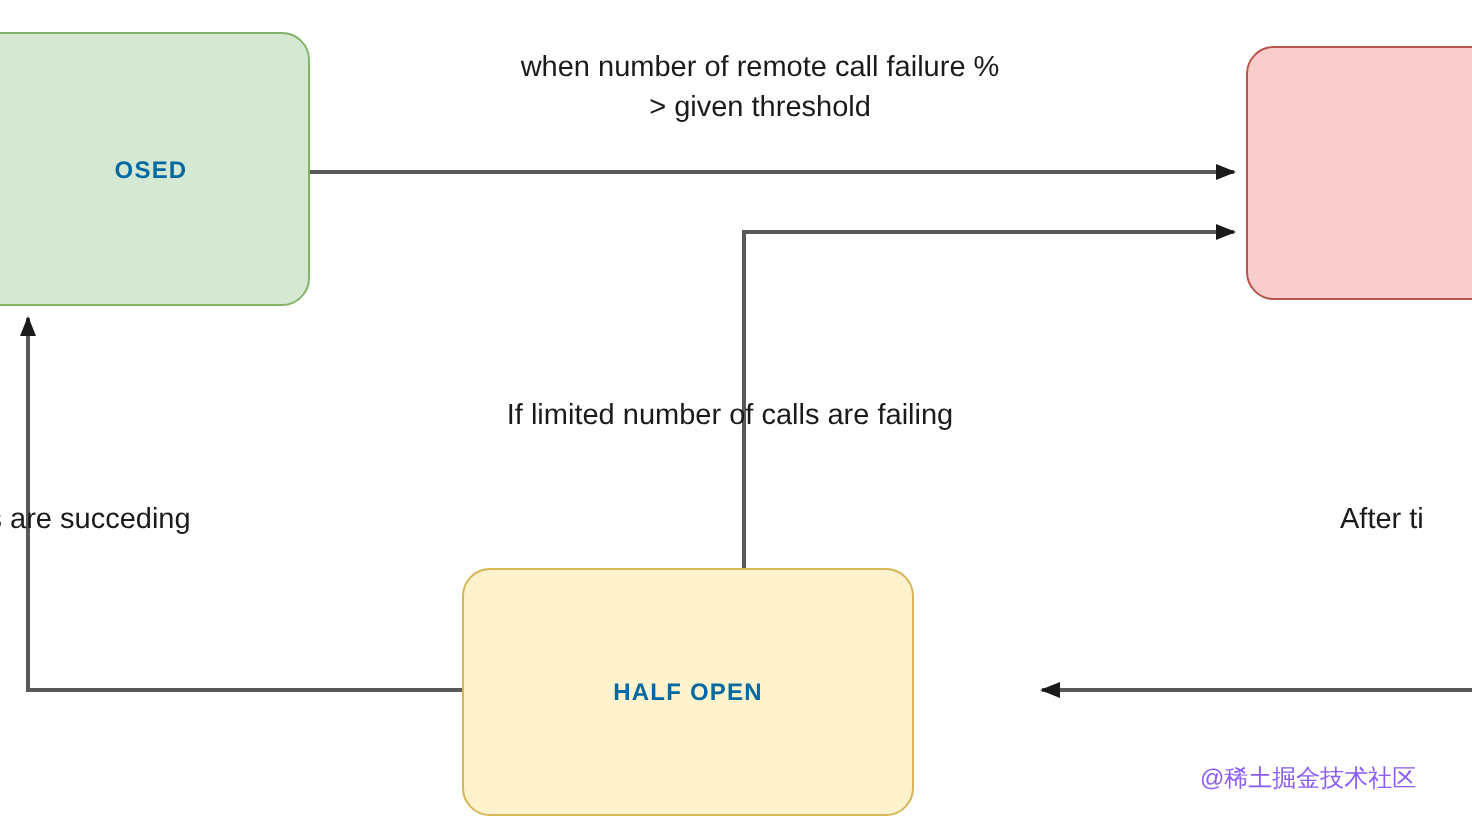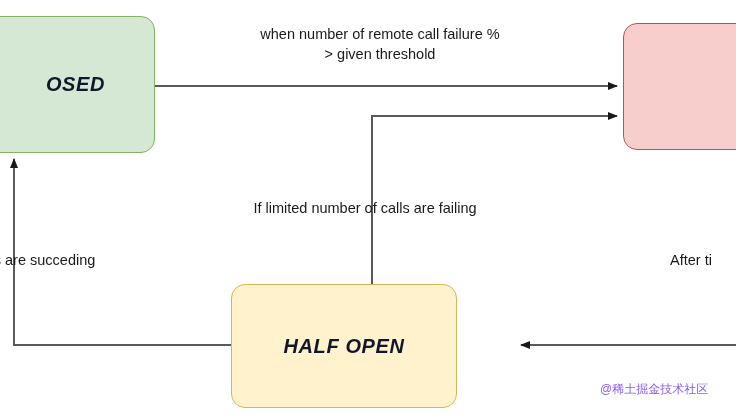--- a/index.html
+++ b/index.html
@@ -27,26 +27,25 @@
   }
   .node {
     position: absolute;
     box-sizing: border-box;
     border-radius: 14px;
     display: flex;
     align-items: center;
     justify-content: center;
   }
   .node-label {
-    font-size: 20px;
+    font-size: 12px;
     font-weight: bold;
-    color: #0f172a;
+    color: #0369a1;
     letter-spacing: 0.6px;
     white-space: nowrap;
-    font-style: italic;
   }
   
   #node-closed {
     left: -78px;
     top: 16px;
     width: 233px;
     height: 137px;
     background: #d5e8d4;
     border: 1.4px solid #82b366;
   }

